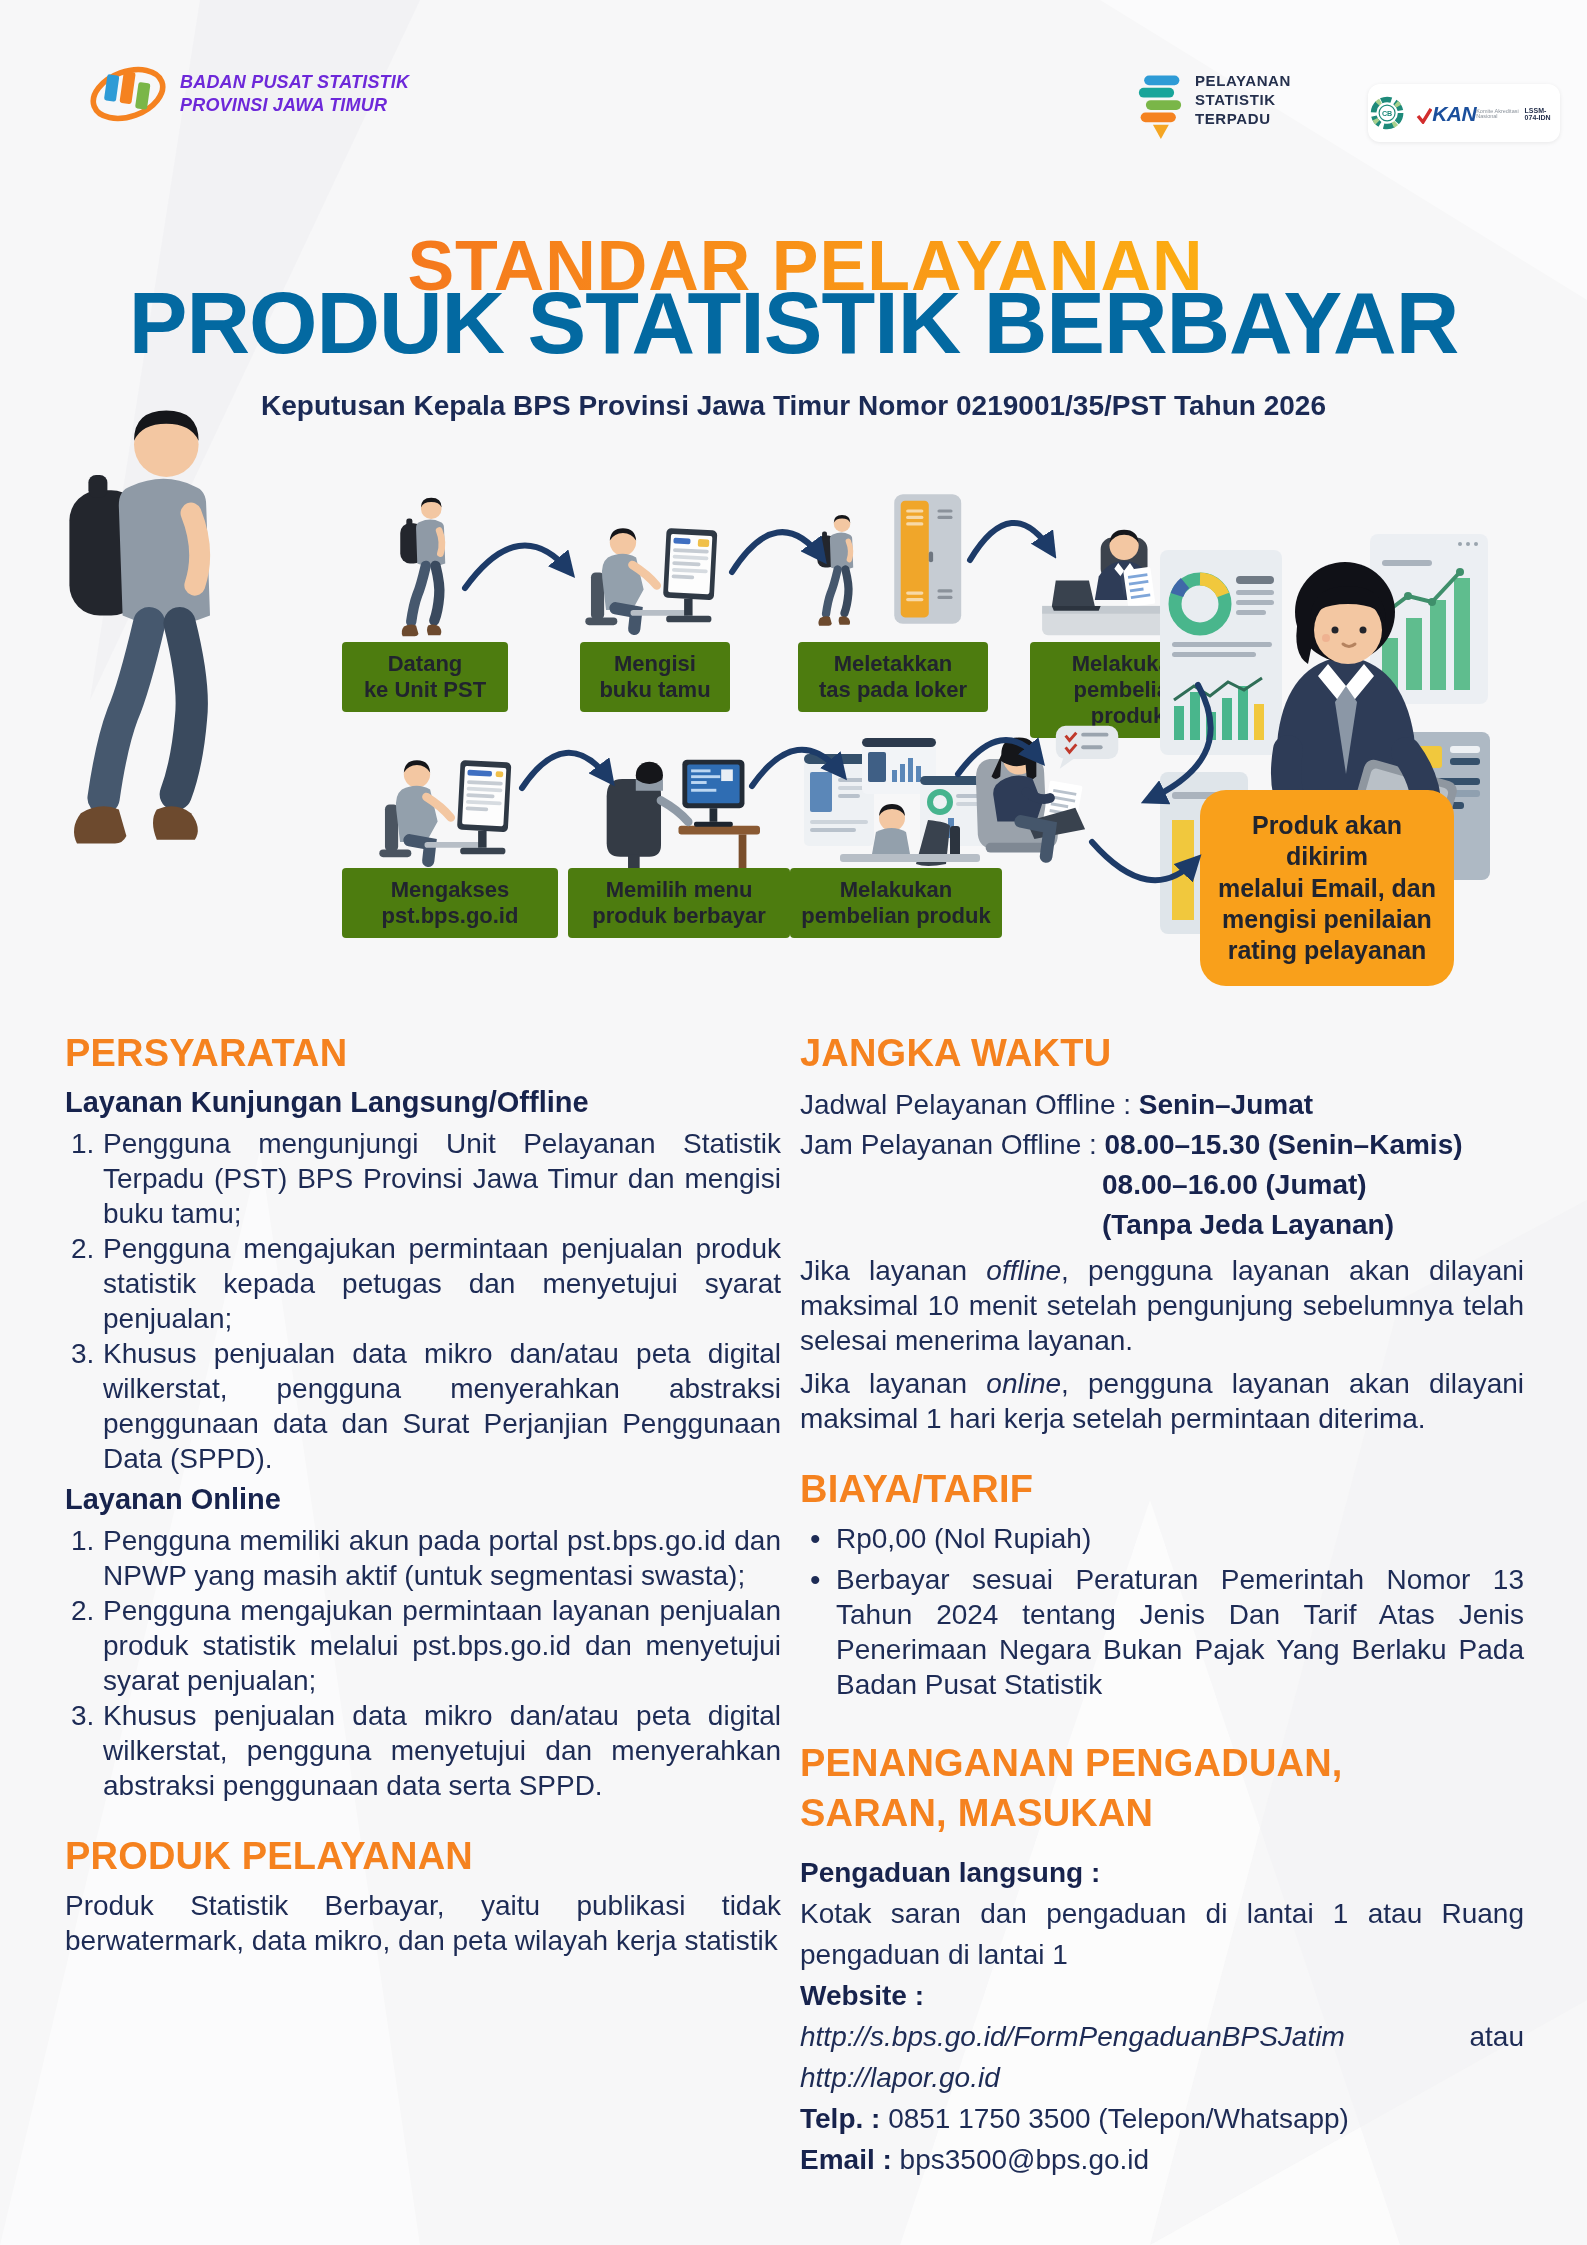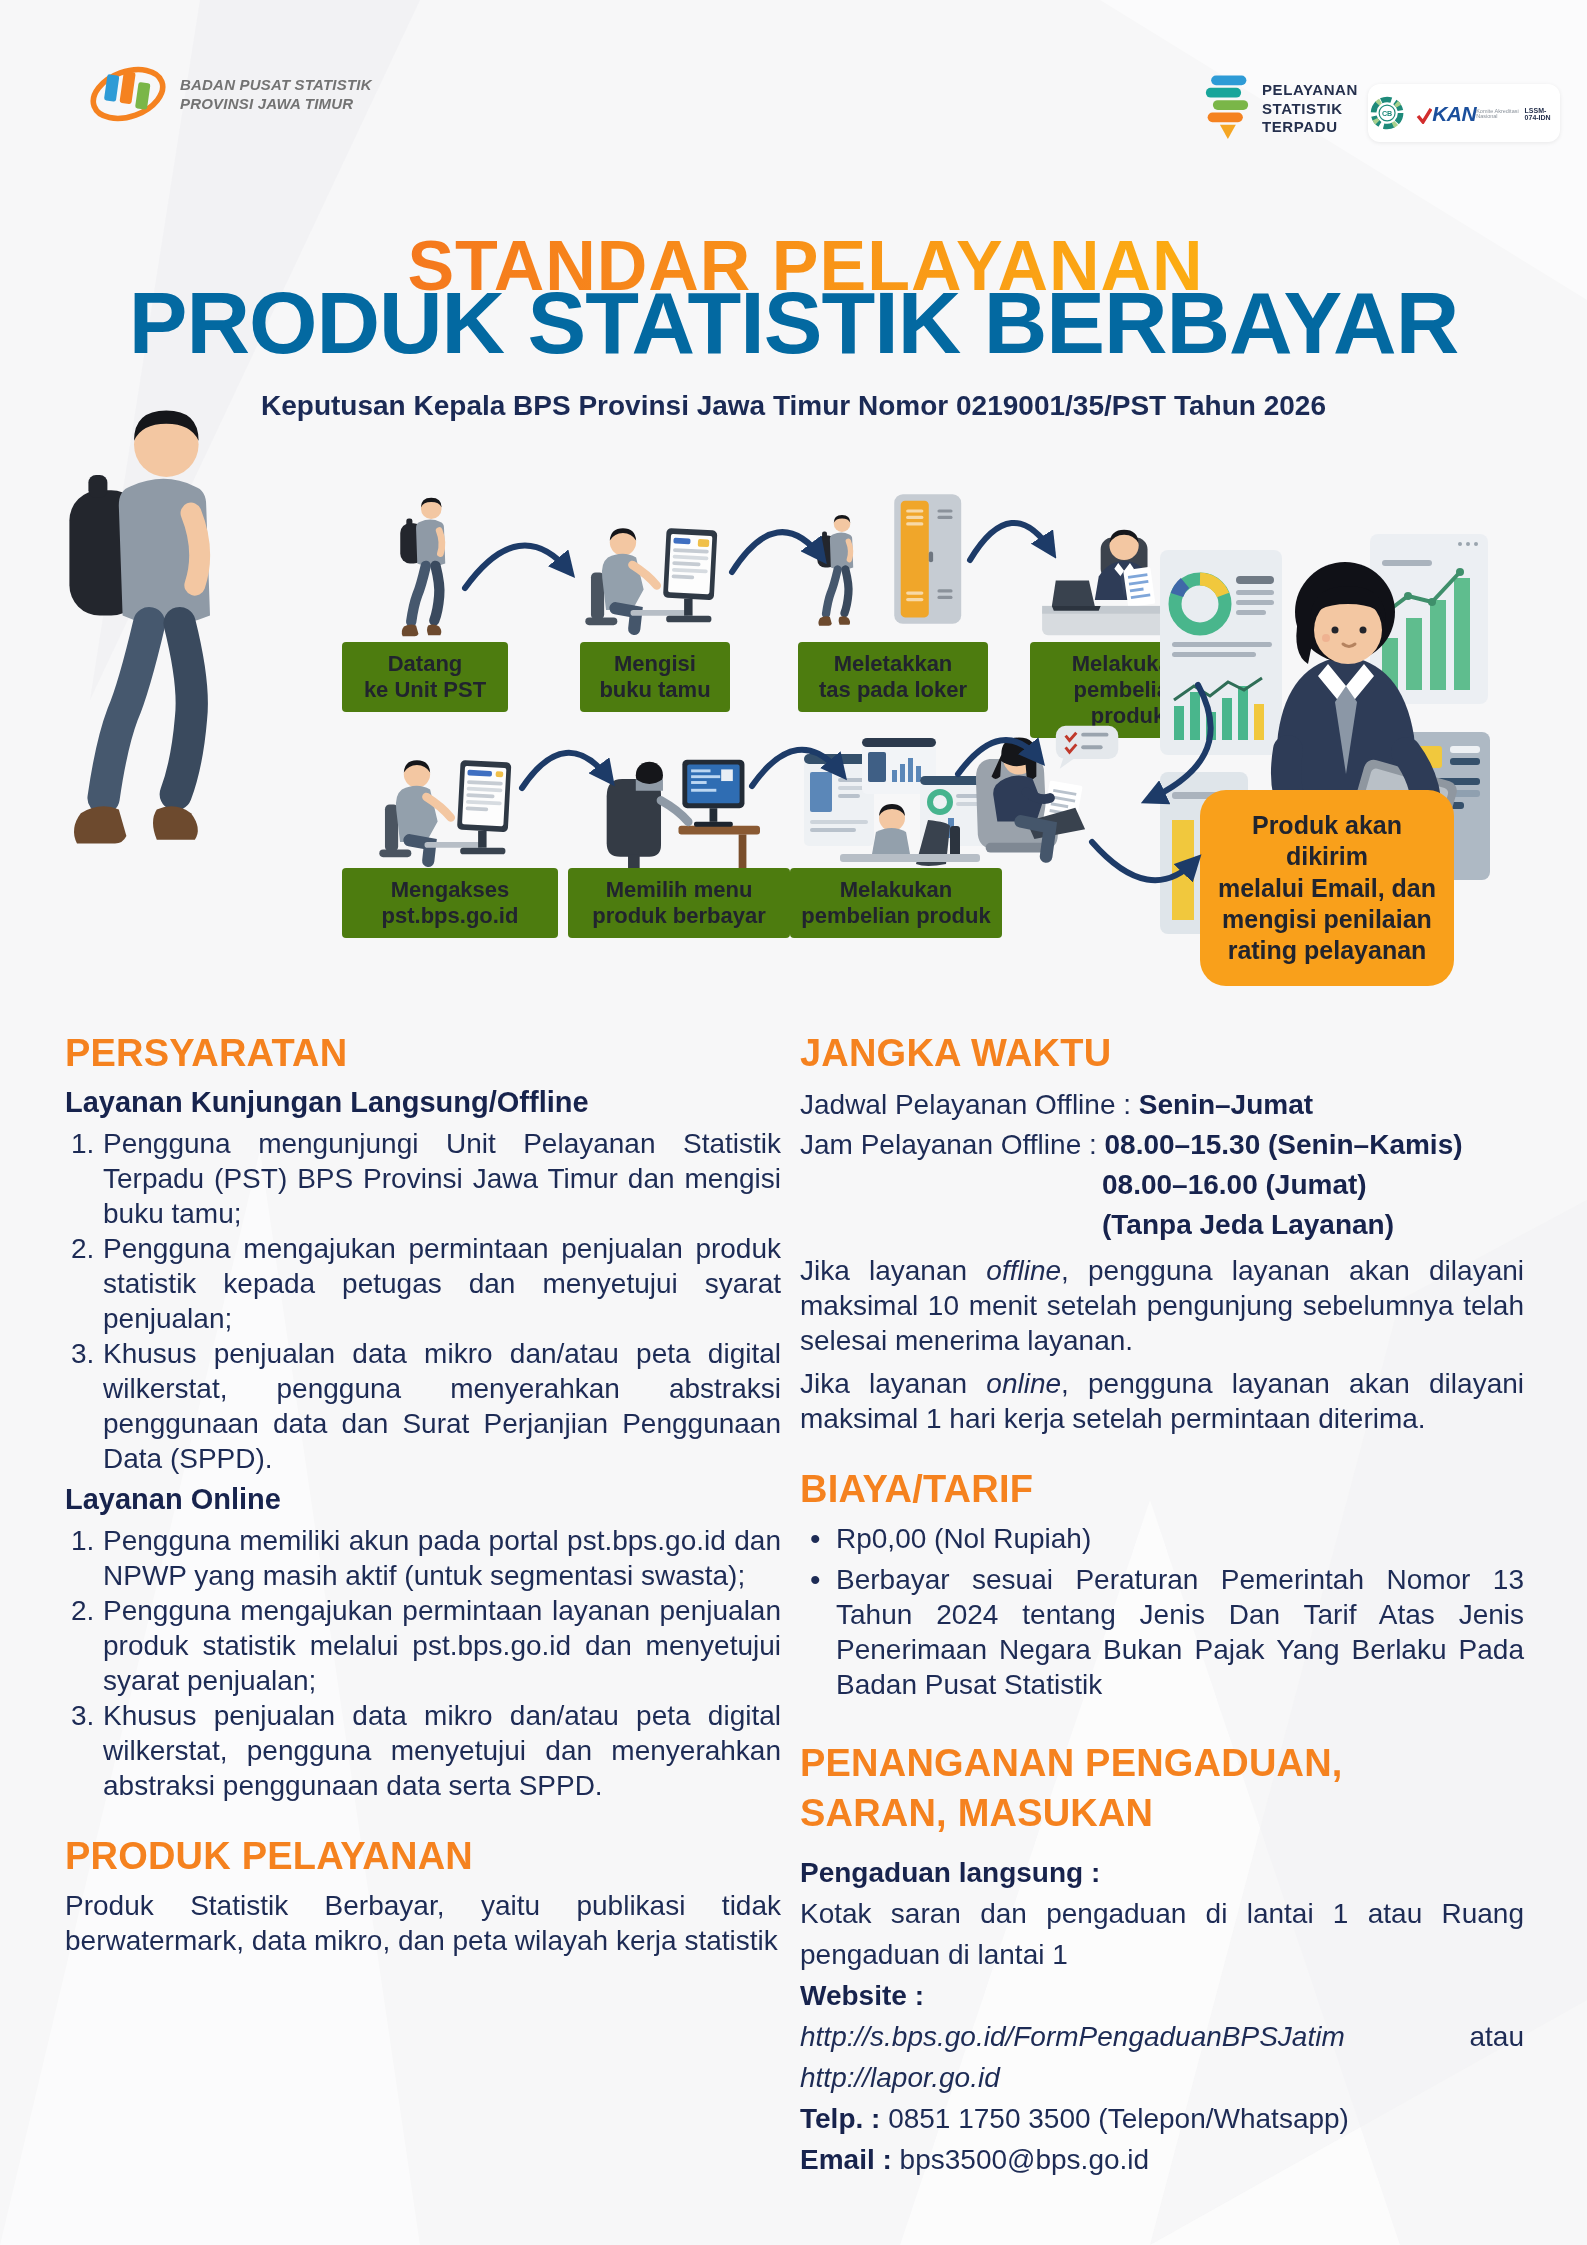--- a/index.html
+++ b/index.html
@@ -3,23 +3,23 @@
 <meta charset="utf-8">
 <style>
   html,body{margin:0;padding:0;background:#dcdce0;}
   .poster{position:relative;width:1587px;height:2245px;background:#f7f7f8;overflow:hidden;
           font-family:"Liberation Sans",sans-serif;color:#1d2b55;}
   .bgdeco{position:absolute;inset:0;pointer-events:none;}
 
   
   .bps-brand{position:absolute;left:88px;top:62px;display:flex;align-items:center;}
   .bps-brand svg{width:80px;height:64px;}
-  .bps-text{margin-left:12px;color:#737373;font-weight:bold;font-style:italic;
-            font-size:15px;line-height:1.3;letter-spacing:.2px;}
-  .pst-brand{position:absolute;left:1200px;top:72px;display:flex;align-items:center;}
+  .bps-text{margin-left:12px;color:#6d28d9;font-weight:bold;font-style:italic;
+            font-size:18px;line-height:1.3;letter-spacing:.2px;}
+  .pst-brand{position:absolute;left:1133px;top:72px;display:flex;align-items:flex-start;}
   .pst-brand svg{width:54px;height:74px;}
   .pst-text{margin-left:8px;color:#25304d;font-weight:800;font-size:15px;line-height:1.25;letter-spacing:.6px;}
   .cert-box{position:absolute;left:1368px;top:84px;width:192px;height:58px;background:#fff;
             border-radius:12px;box-shadow:0 1px 4px rgba(0,0,0,.08);display:flex;align-items:center;
             justify-content:center;gap:10px;}
   .kan{display:flex;flex-direction:row;align-items:center;line-height:1;}
   .kan-top{display:flex;align-items:flex-end;}
   .kan-name{color:#1b4f9c;font-weight:800;font-style:italic;font-size:21px;letter-spacing:-.5px;}
   .kan-sub{font-size:5.5px;color:#8a929b;margin-top:2px;}
   .kan-code{font-size:7px;color:#25304d;font-weight:bold;margin-top:2px;}

